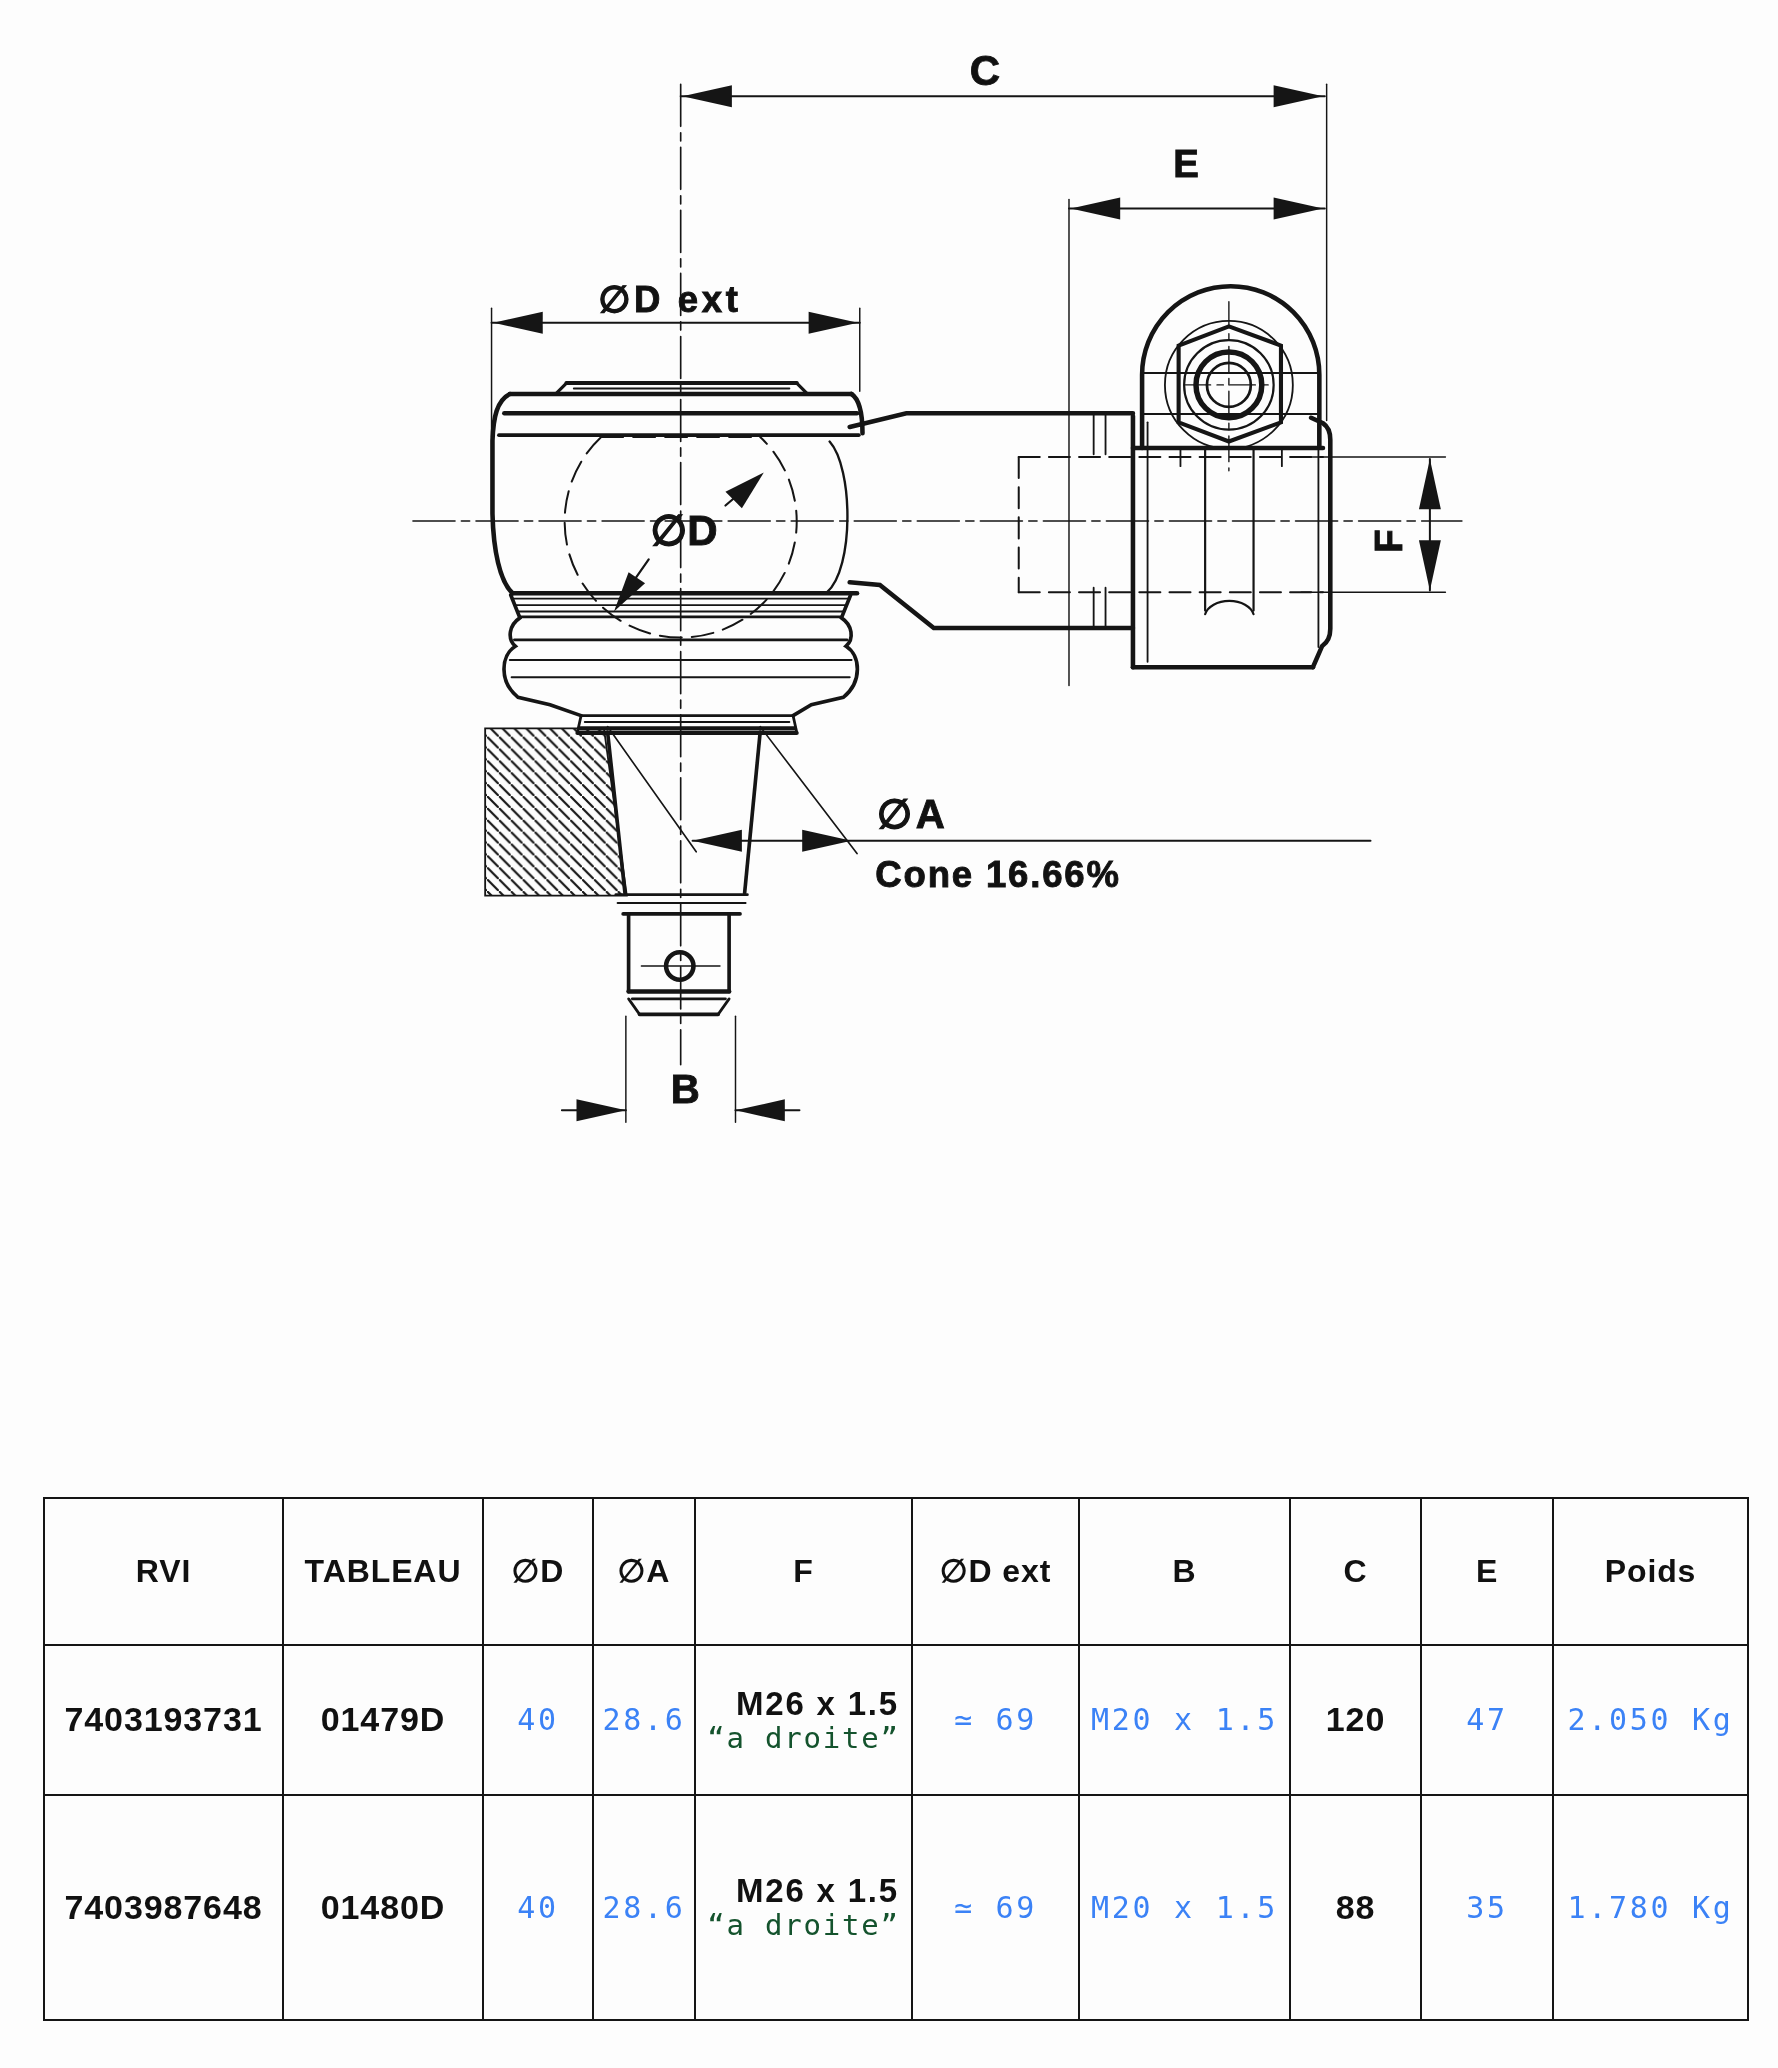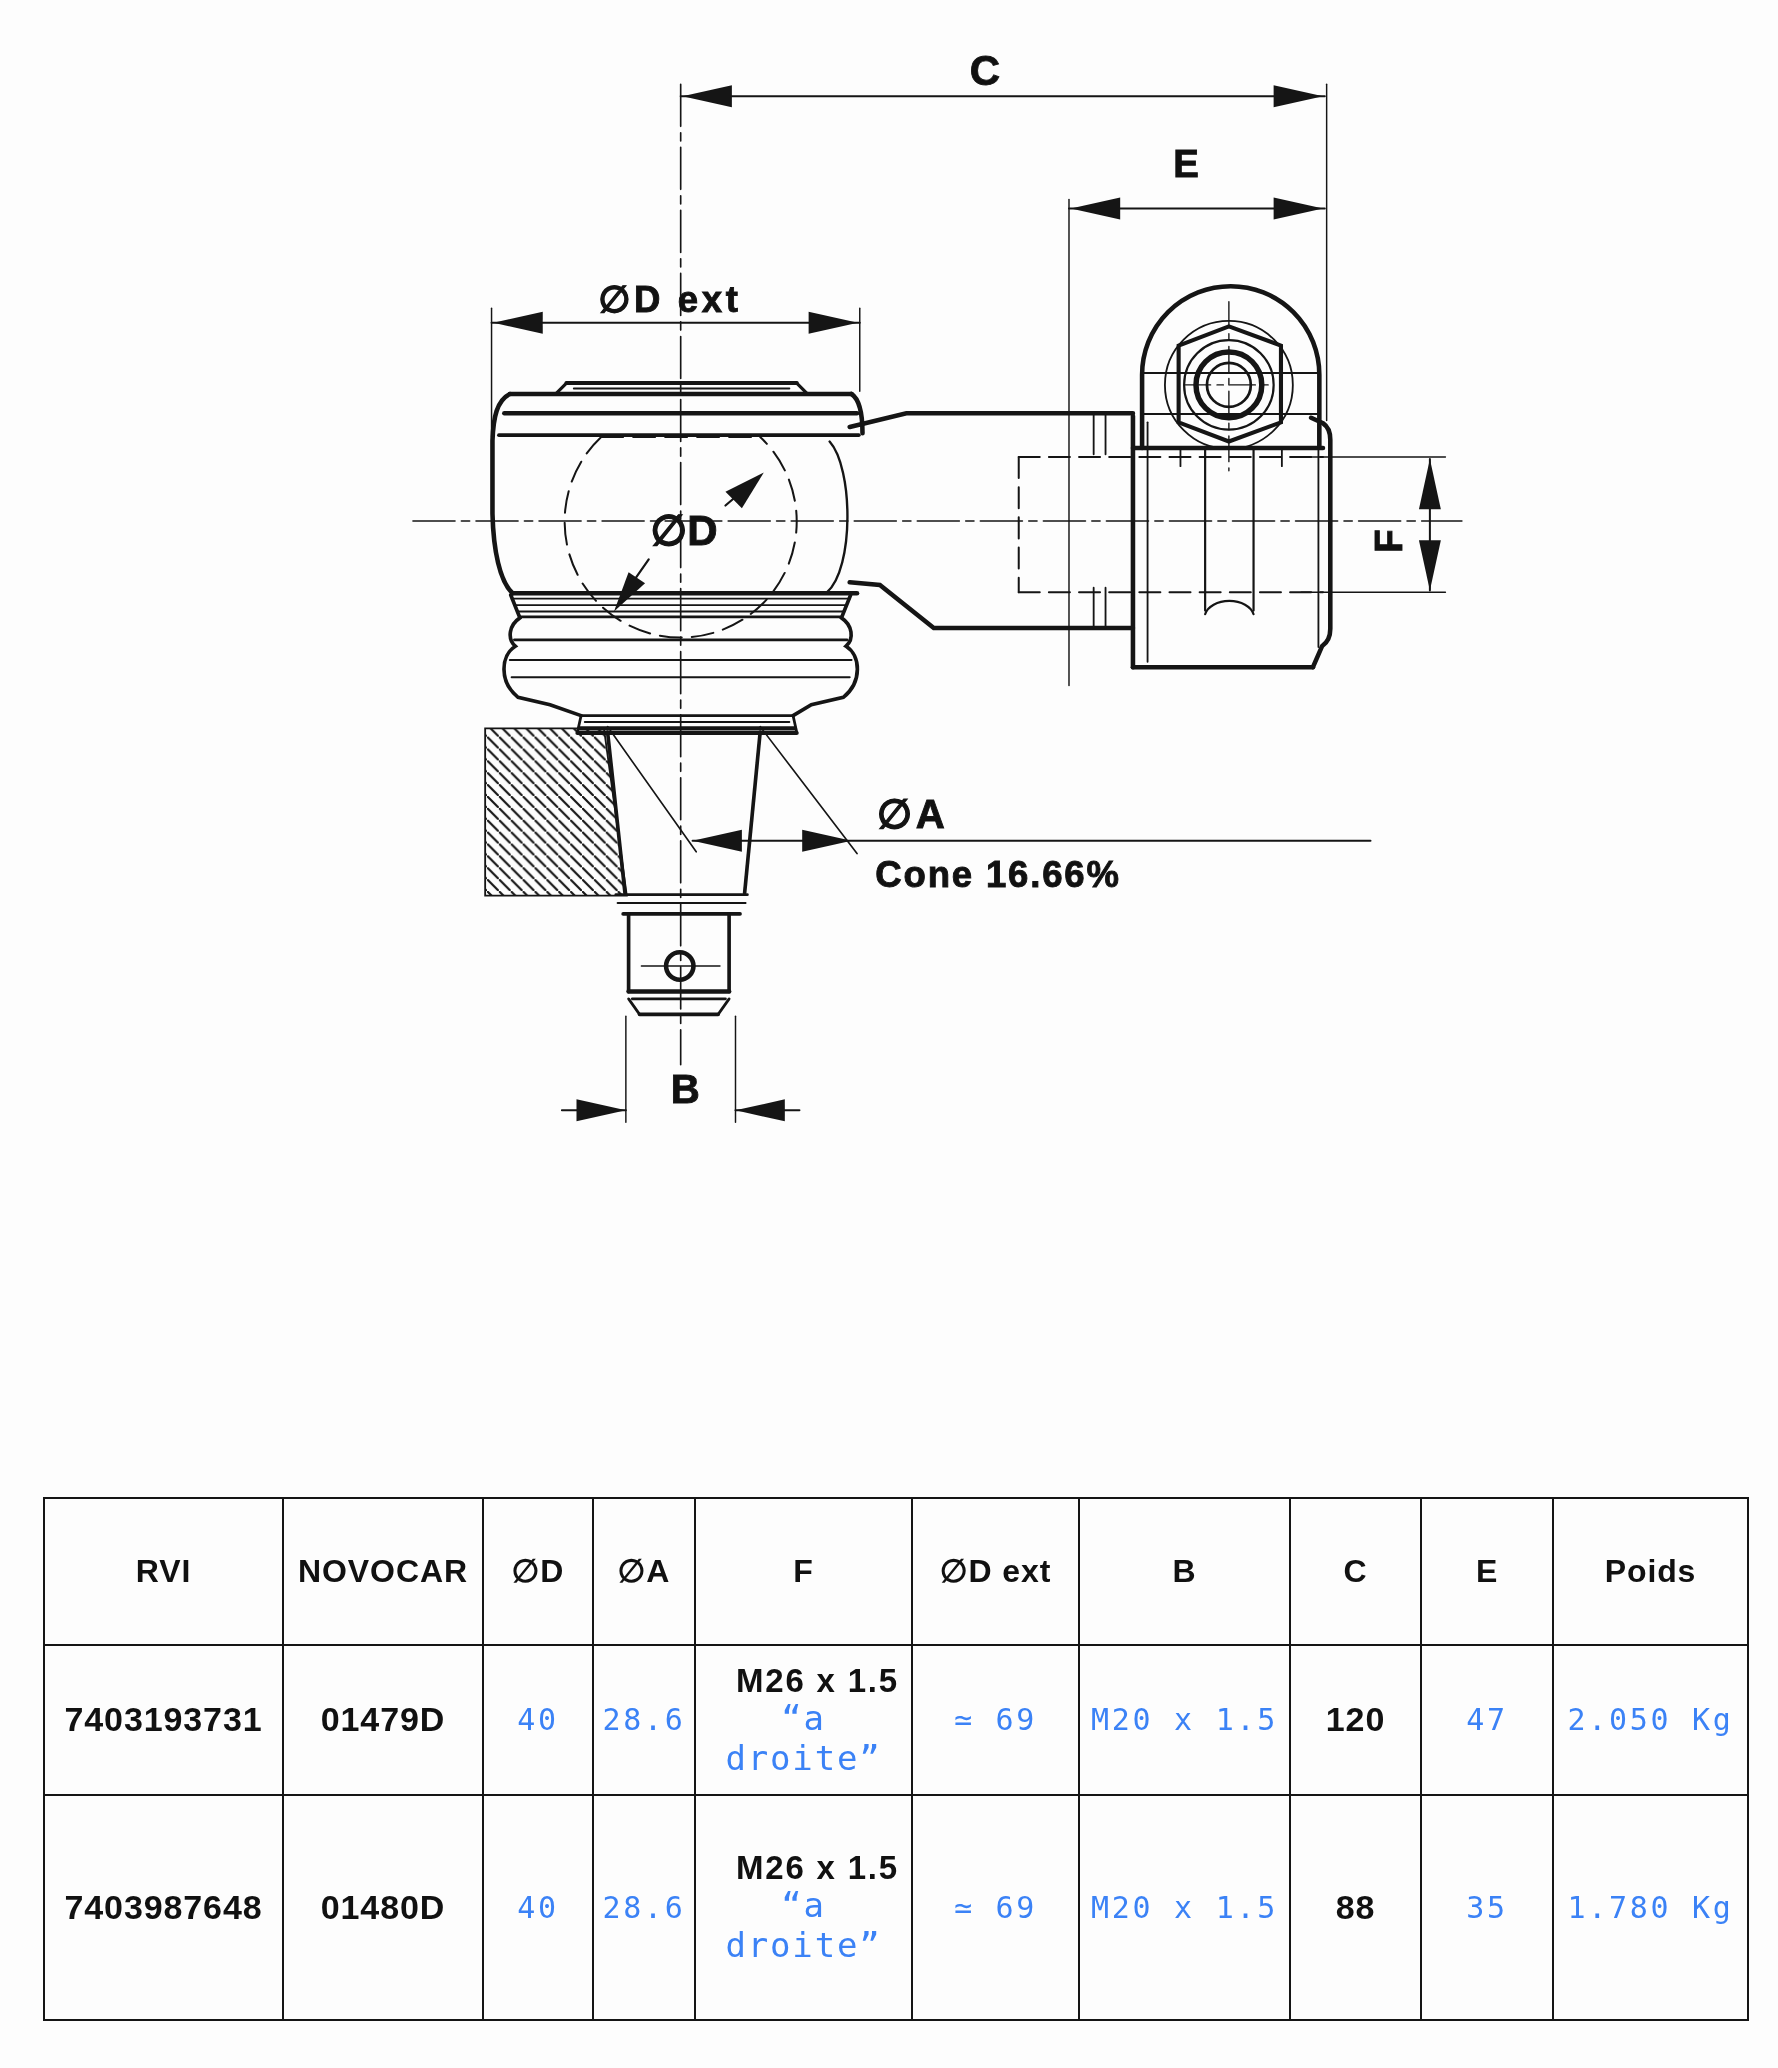--- a/index.html
+++ b/index.html
@@ -11,22 +11,22 @@
         font-size:33px;font-weight:bold;word-spacing:14.6px;letter-spacing:0.9px;color:#111;}
   #spec-table{position:absolute;left:43px;top:1497px;border-collapse:collapse;table-layout:fixed;
         width:1704px;height:524px;background:#fdfdfd;}
   #spec-table td,#spec-table th{border:2.7px solid #151515;text-align:center;vertical-align:middle;
         padding:0;overflow:hidden;margin-top:10px;}
   #spec-table th{font-size:32px;font-weight:bold;letter-spacing:0.9px;}
   .bold-cell{font-size:34px;font-weight:bold;letter-spacing:0.9px;}
   .draft-cell{font-family:"DejaVu Sans Mono","DejaVu Sans",monospace;font-weight:400;
         font-size:30px;letter-spacing:2.7px;color:#3b82f6;}
   .f-main{font-size:33px;font-weight:bold;letter-spacing:1.8px;padding-left:28px;}
-  .f-sub{font-family:"DejaVu Sans Mono","DejaVu Sans",monospace;font-size:34px;
-        letter-spacing:1.8px;color:#3b82f6;margin-top:-1.8px;}
+  .f-sub{font-family:"DejaVu Sans Mono","DejaVu Sans",monospace;font-size:29px;
+        letter-spacing:1.8px;color:#14532d;margin-top:-1.8px;}
   .hdr-row{height:134px;}
   .row-1{height:137px;}
   .row-2{height:206px;}
 </style>
 </head>
 <body>
 
 <div id="page">
 
   <svg id="drawing-svg" width="1778" height="1307" viewBox="0 0 1946 1430" fill="none" stroke="#151515" stroke-linecap="round">
@@ -210,21 +210,21 @@
         <col style="width:217px">
         <col style="width:167px">
       <col style="width:211px">
         <col style="width:131px">
         <col style="width:132px">
       <col style="width:195px">
     </colgroup>
     <tbody>
         <tr class="hdr-row">
       <th>RVI</th>
-      <th>NOVOCAR</th>
+      <th>TABLEAU</th>
       <th>∅D</th>
       <th>∅A</th>
       <th>F</th>
       <th>∅D ext</th>
       <th>B</th>
       <th>C</th>
       <th>E</th>
       <th>Poids</th>
     </tr>
     <tr class="row-1">

